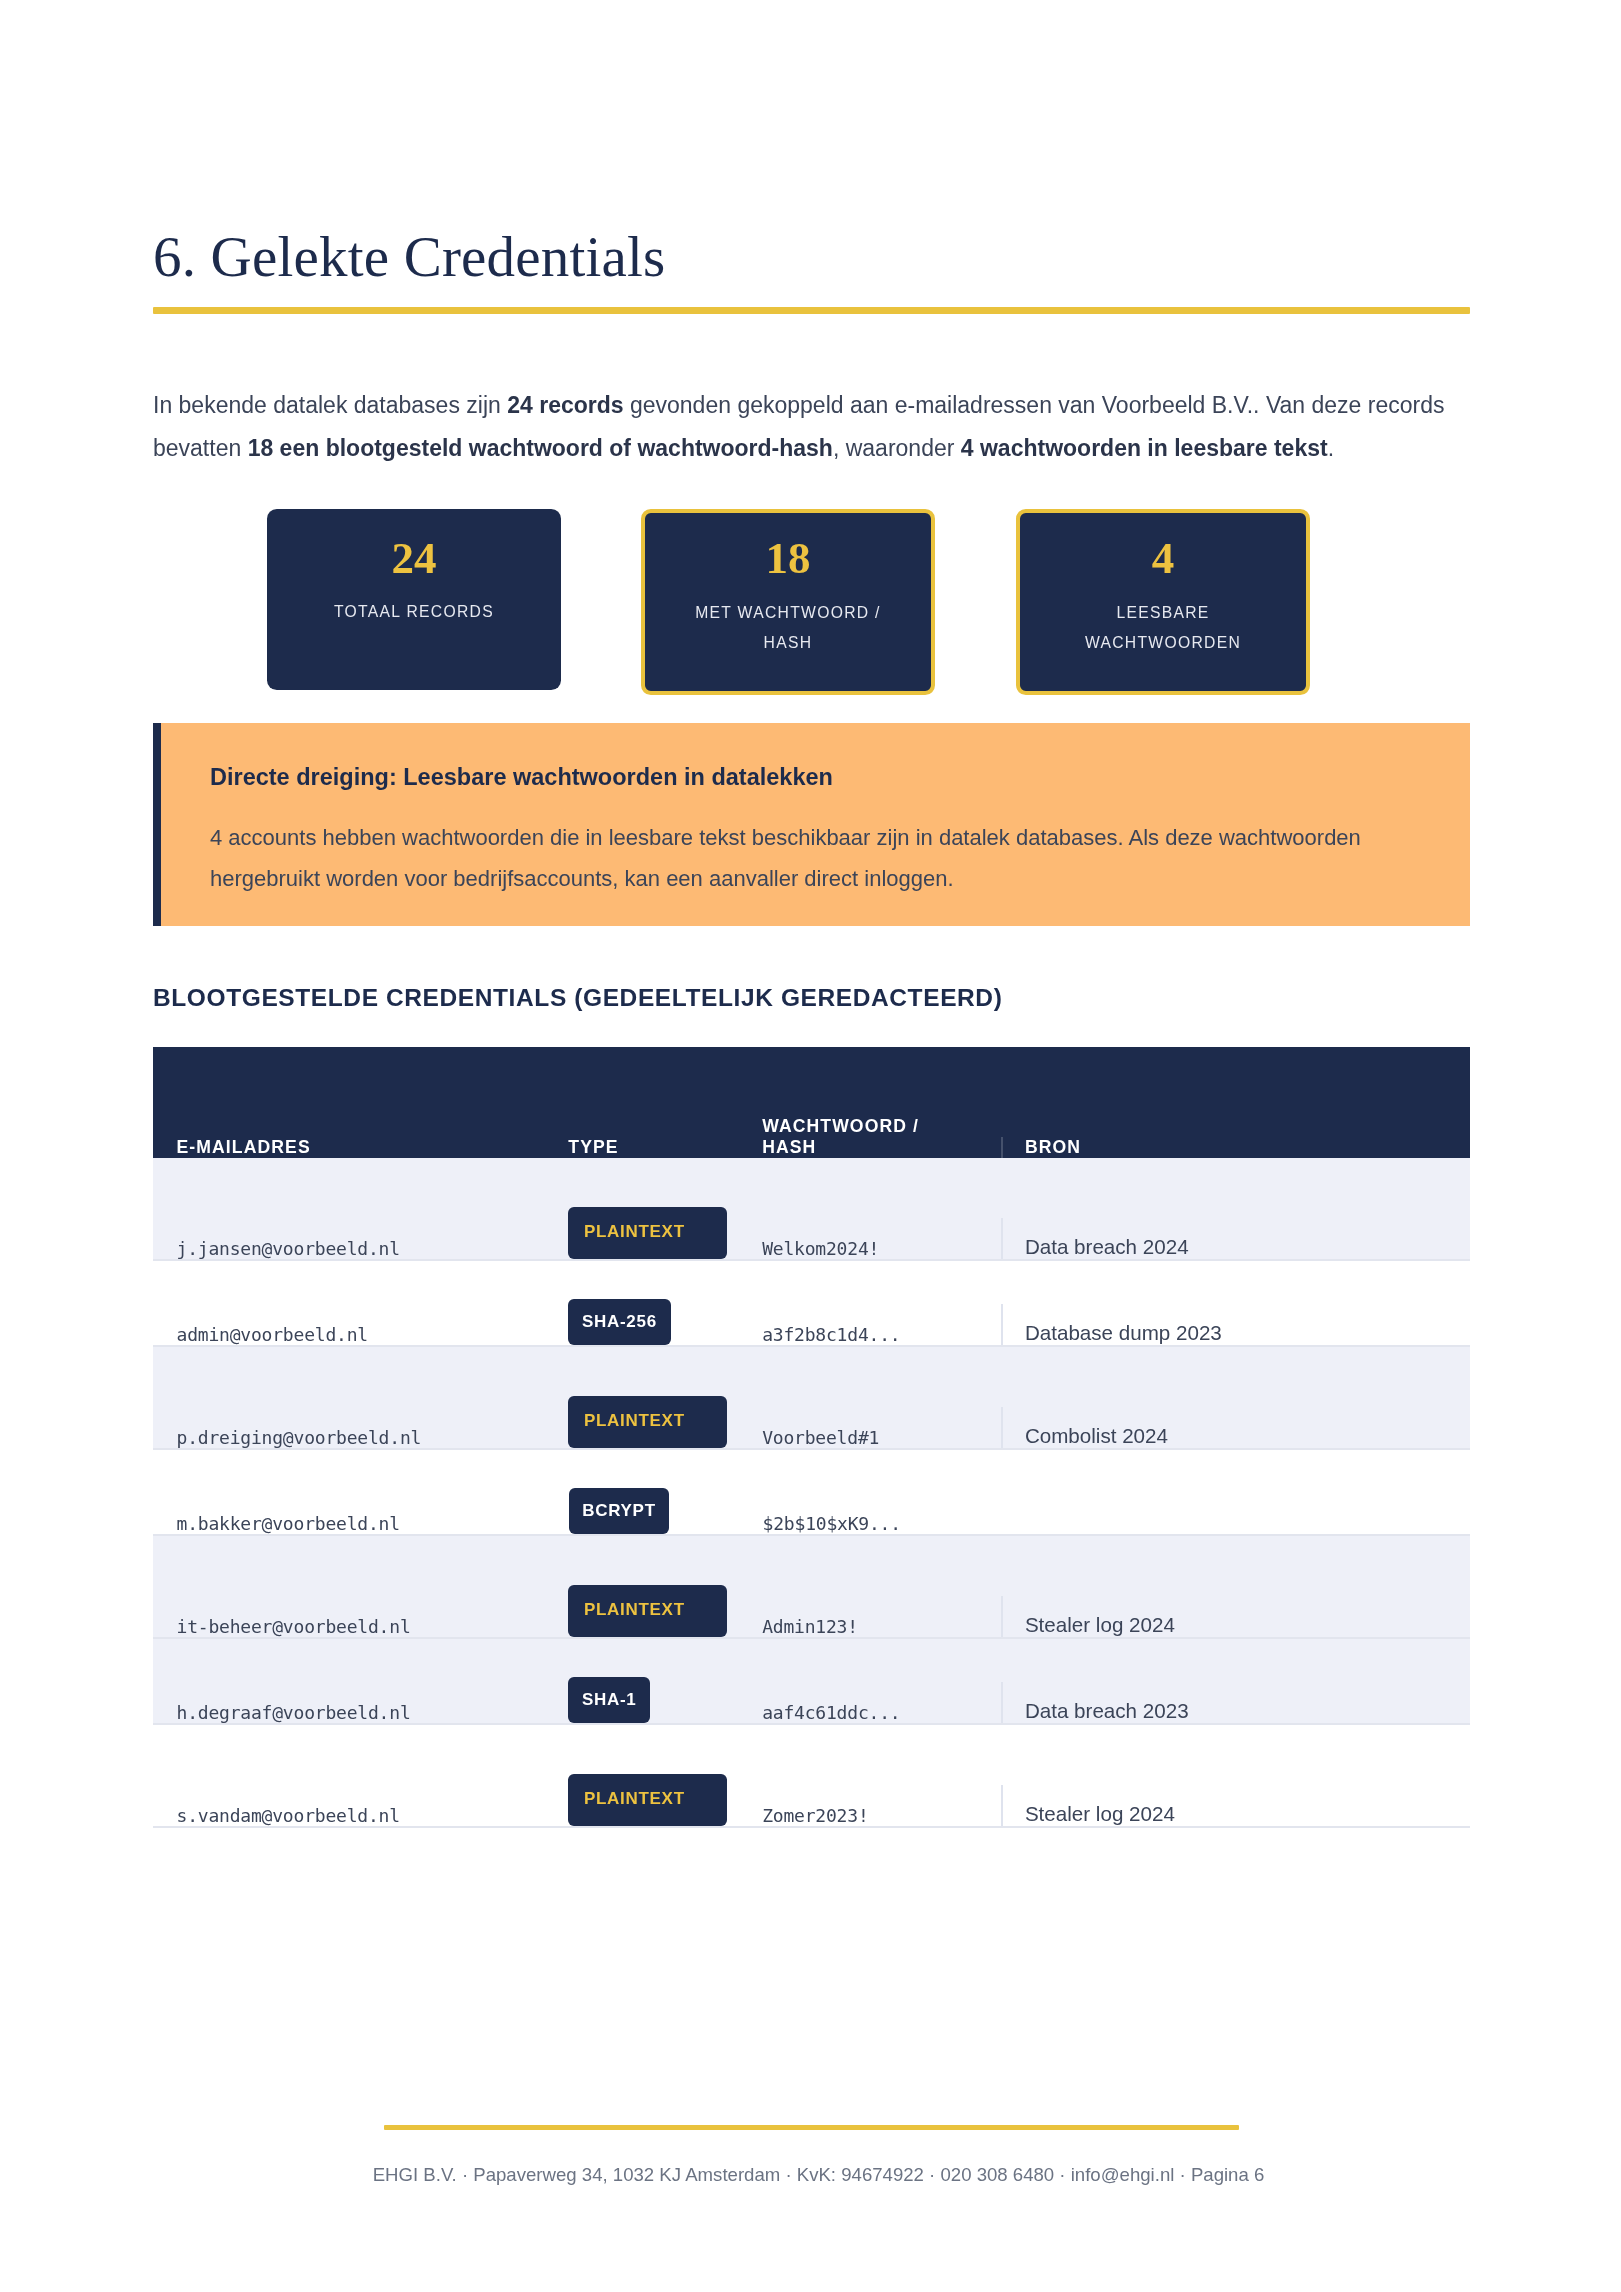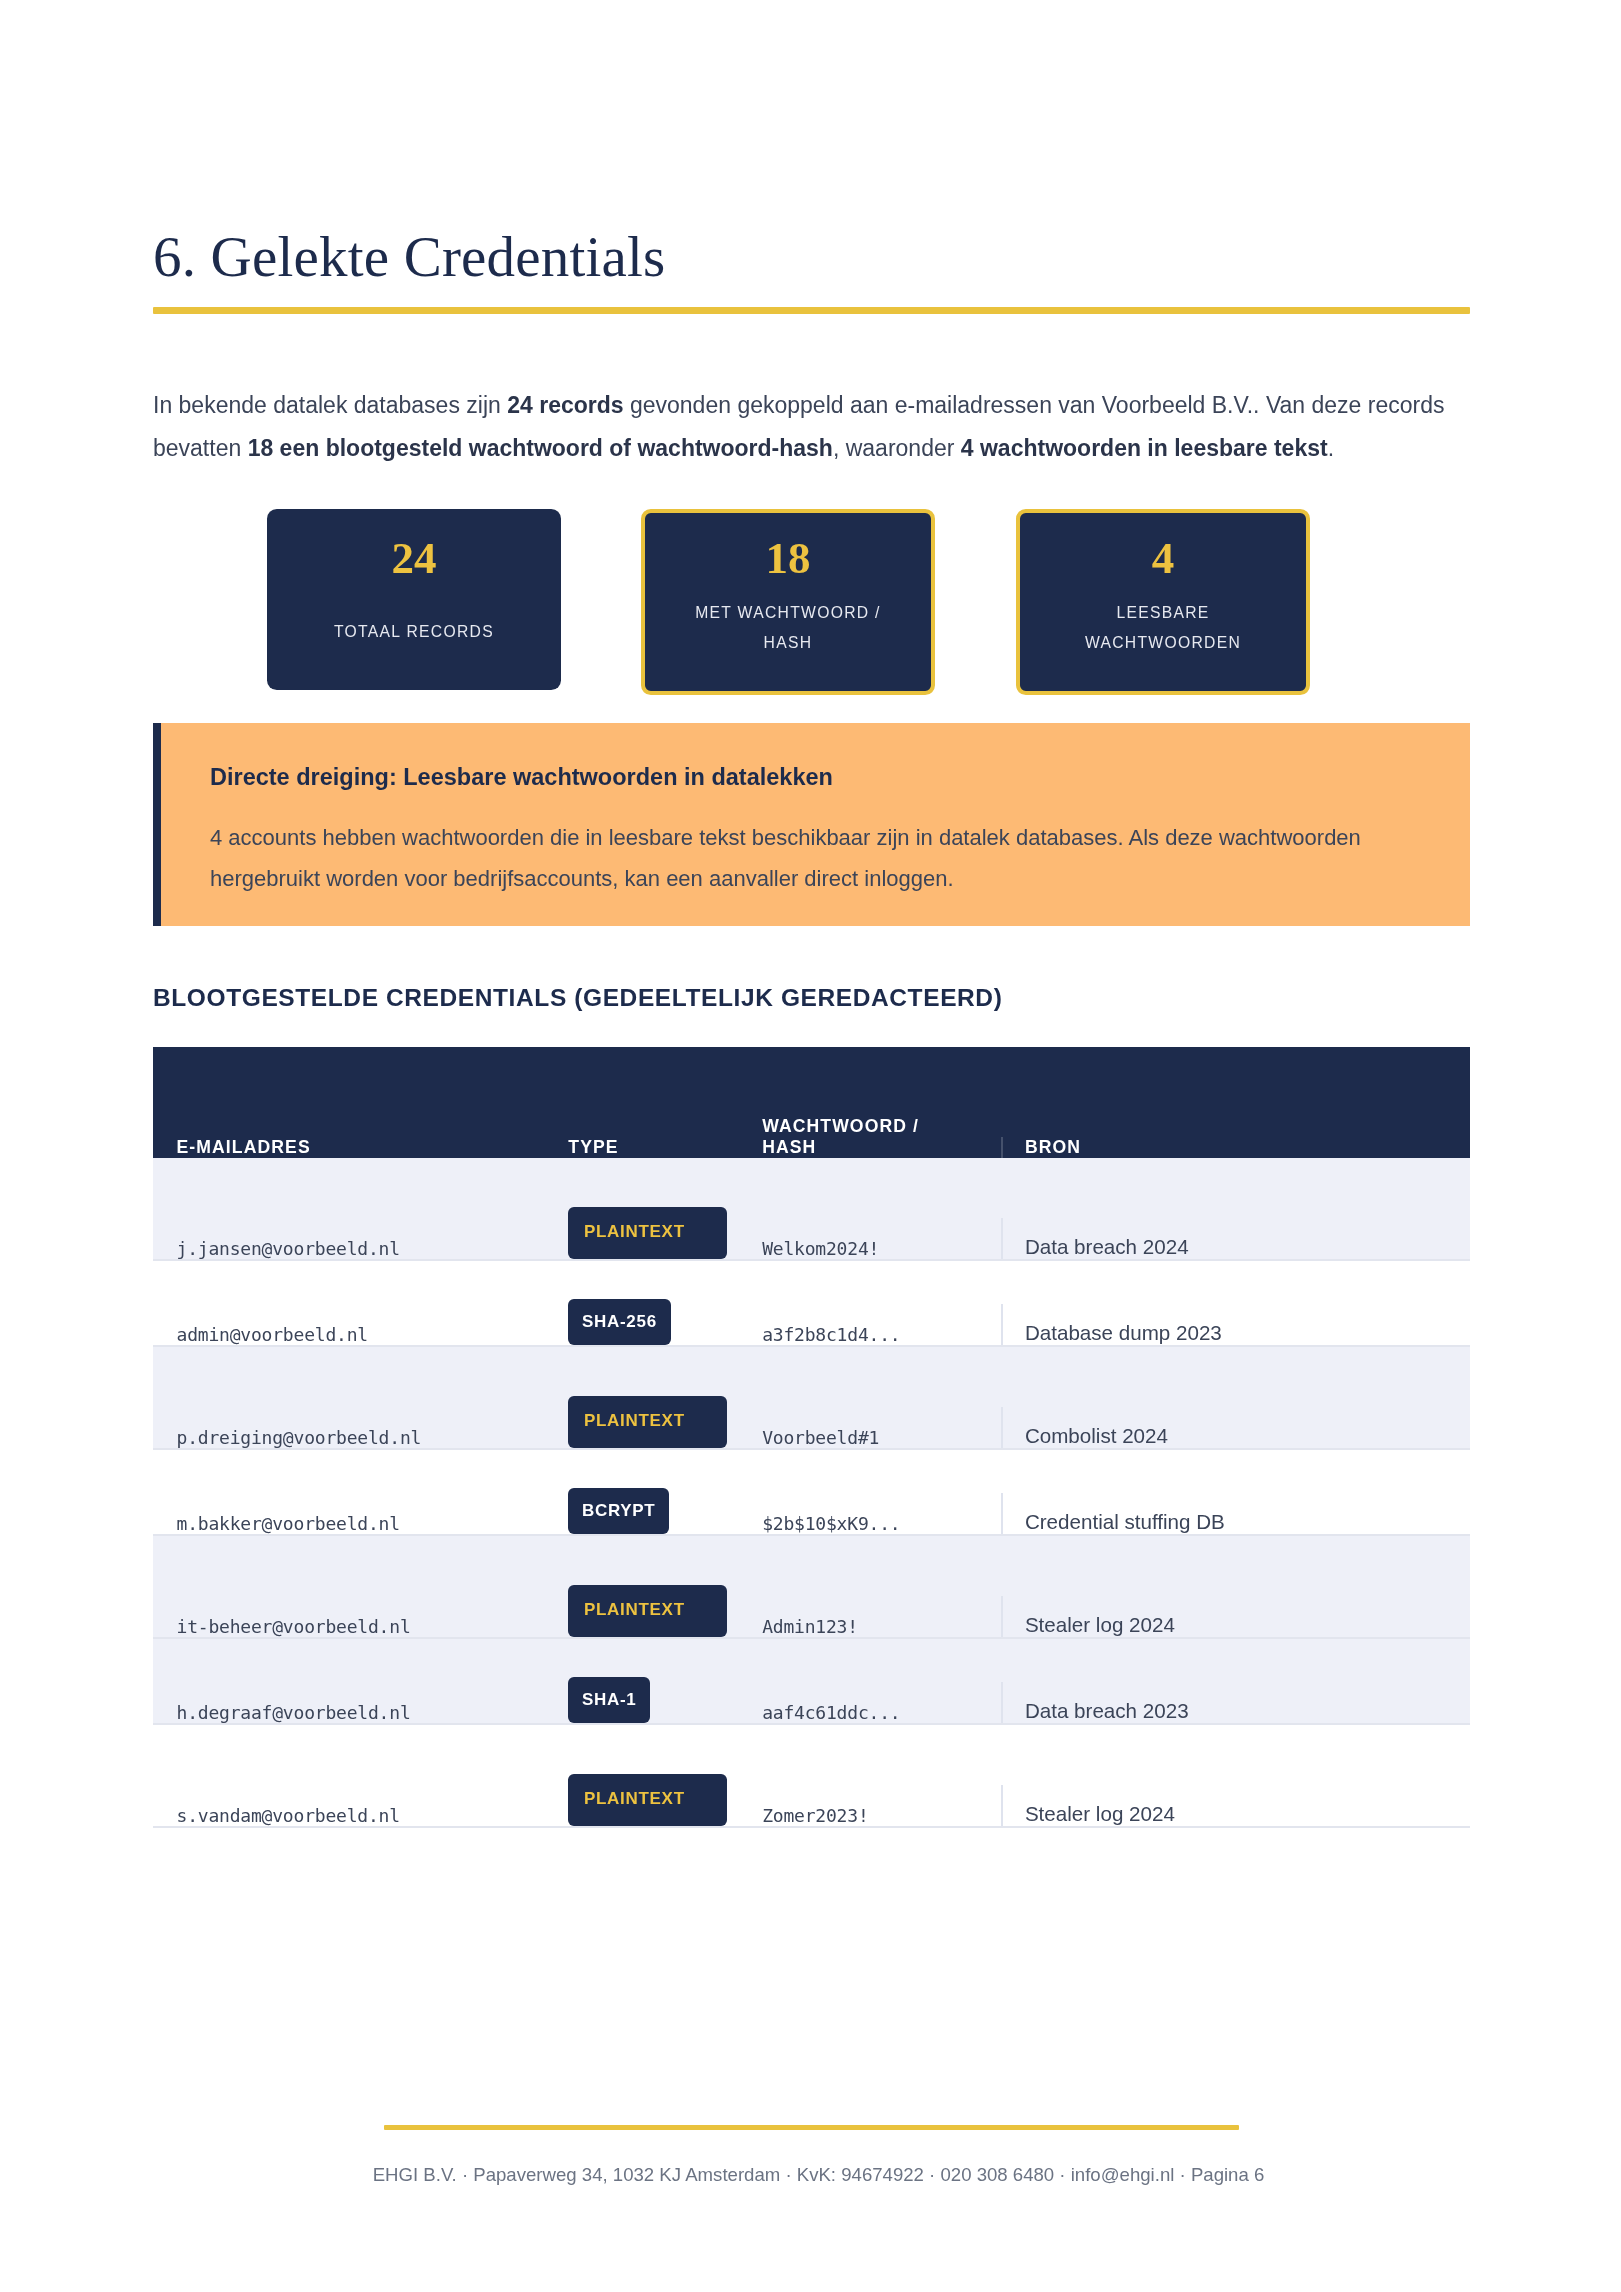--- a/index.html
+++ b/index.html
@@ -75,21 +75,21 @@
     align-items: center;
     justify-content: flex-start;
     padding-top: 25.5px;
   }
   .stat-card.plain { height: 181px; }
   .stat-card.bordered {
     height: 186px;
     border: 4.9px solid #e9c23d;
     padding-top: 21.6px;
   }
-  .stat-card.c1 { left: 0px; gap: 20px; }
+  .stat-card.c1 { left: 0px; }
   .stat-card.c2 { left: 374px; }
   .stat-card.c3 { left: 749px; }
   .stat-value {
     font-family: "Liberation Serif", serif;
     font-size: 45px;
     font-weight: 700;
     color: #edc240;
     line-height: 1.05;
     margin-bottom: 15.7px;
   }
@@ -320,21 +320,20 @@
       <div class="cell c-pass pad-top mono">Voorbeeld#1</div>
       <div class="cell c-source pad-top src-text">Combolist 2024</div>
     </div>
 
     <div class="trow tbody-row">
       <div class="cell c-email pad-top mono">m.bakker@voorbeeld.nl</div>
       <div class="cell c-type">
           <span class="badge">BCRYPT</span>
         </div>
       <div class="cell c-pass pad-top mono">$2b$10$xK9...</div>
-      <div class="cell c-source pad-top src-text">Credential stuffing DB</div>
     </div>
 
     <div class="trow tbody-row shade plainrow">
       <div class="cell c-email pad-top mono">it-beheer@voorbeeld.nl</div>
       <div class="cell c-type">
           <span class="badge plaintext">PLAINTEXT</span>
         </div>
       <div class="cell c-pass pad-top mono">Admin123!</div>
       <div class="cell c-source pad-top src-text">Stealer log 2024</div>
     </div>

